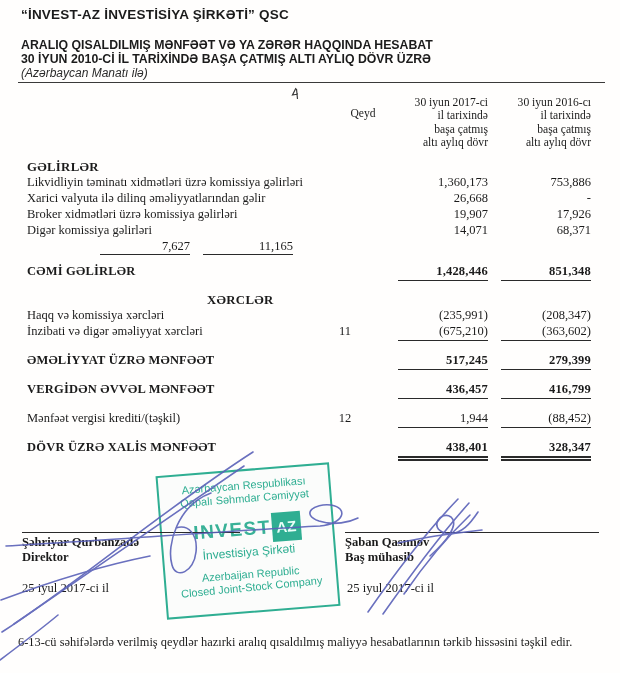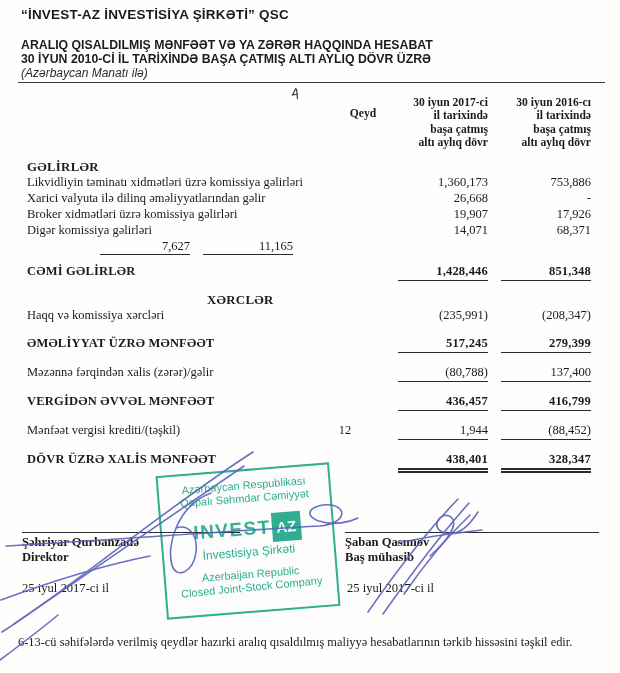--- a/index.html
+++ b/index.html
@@ -11,21 +11,21 @@
            font-weight:bold;font-size:13.5px;letter-spacing:.2px;}
   .title1{position:absolute;left:21px;top:38px;font-family:"Liberation Sans",sans-serif;
           font-weight:bold;font-size:12.3px;}
   .title2{position:absolute;left:21px;top:52px;font-family:"Liberation Sans",sans-serif;
           font-weight:bold;font-size:12.3px;}
   .currency{position:absolute;left:21px;top:66px;font-family:"Liberation Sans",sans-serif;
             font-style:italic;font-size:12px;color:#2a2a2a;}
   .toprule{position:absolute;left:18px;right:15px;top:82px;border-top:1.6px solid #3a3a3a;}
 
   
-  .colhead{position:absolute;font-weight:bold;font-size:11.6px;line-height:13.4px;}
+  .colhead{position:absolute;font-weight:normal;font-size:11.6px;line-height:13.4px;}
   .ch-qeyd{left:341px;top:107px;width:44px;text-align:center;}
   .ch-2017{left:378px;top:96px;width:110px;text-align:right;}
   .ch-2016{left:481px;top:96px;width:110px;text-align:right;}
 
   
   .table{position:absolute;left:27px;top:160px;width:564px;}
   .row{display:flex;align-items:baseline;min-height:14.9px;font-size:12.5px;line-height:14.9px;}
   .row .lbl{width:298px;}
   .row .qeyd{width:40px;text-align:center;}
   .row .sp1{width:33px;}
@@ -157,35 +157,35 @@
       <span class="v16"></span>
     </div>
       <div class="row item">
       <span class="lbl">Haqq və komissiya xərcləri</span>
       <span class="qeyd"></span>
       <span class="sp1"></span>
       <span class="v v17">(235,991)</span>
       <span class="sp2"></span>
       <span class="v v16">(208,347)</span>
     </div>
+      <div class="row item u1">
+      <span class="lbl">İnzibati və digər əməliyyat xərcləri</span>
+      <span class="qeyd">11</span>
+      <span class="sp1"></span>
+      <span class="v v17">(675,210)</span>
+      <span class="sp2"></span>
+      <span class="v v16">(363,602)</span>
+    </div>
       <div class="row total u1 gap-lg">
       <span class="lbl">ƏMƏLİYYAT ÜZRƏ MƏNFƏƏT</span>
       <span class="qeyd"></span>
       <span class="sp1"></span>
       <span class="v v17">517,245</span>
       <span class="sp2"></span>
       <span class="v v16">279,399</span>
-    </div>
-      <div class="row item u1 gap-lg">
-      <span class="lbl">Məzənnə fərqindən xalis (zərər)/gəlir</span>
-      <span class="qeyd"></span>
-      <span class="sp1"></span>
-      <span class="v v17">(80,788)</span>
-      <span class="sp2"></span>
-      <span class="v v16">137,400</span>
     </div>
       <div class="row total u1 gap-lg">
       <span class="lbl">VERGİDƏN ƏVVƏL MƏNFƏƏT</span>
       <span class="qeyd"></span>
       <span class="sp1"></span>
       <span class="v v17">436,457</span>
       <span class="sp2"></span>
       <span class="v v16">416,799</span>
     </div>
       <div class="row item u1 gap-lg">

